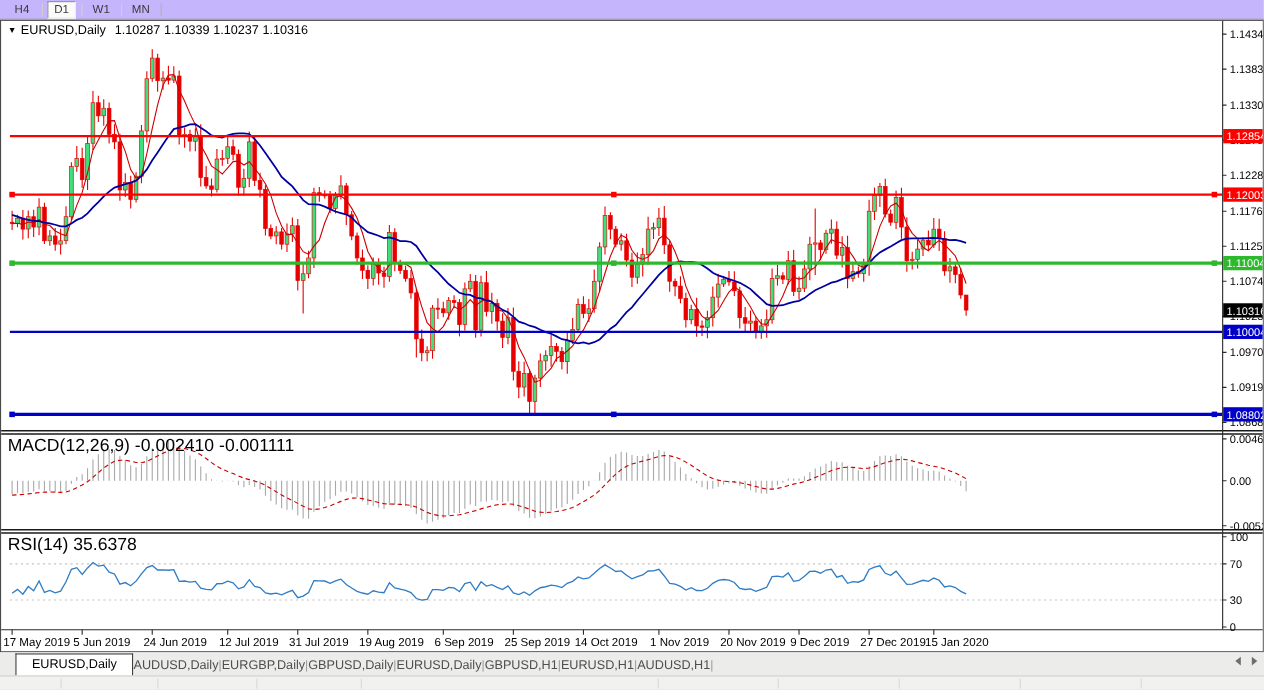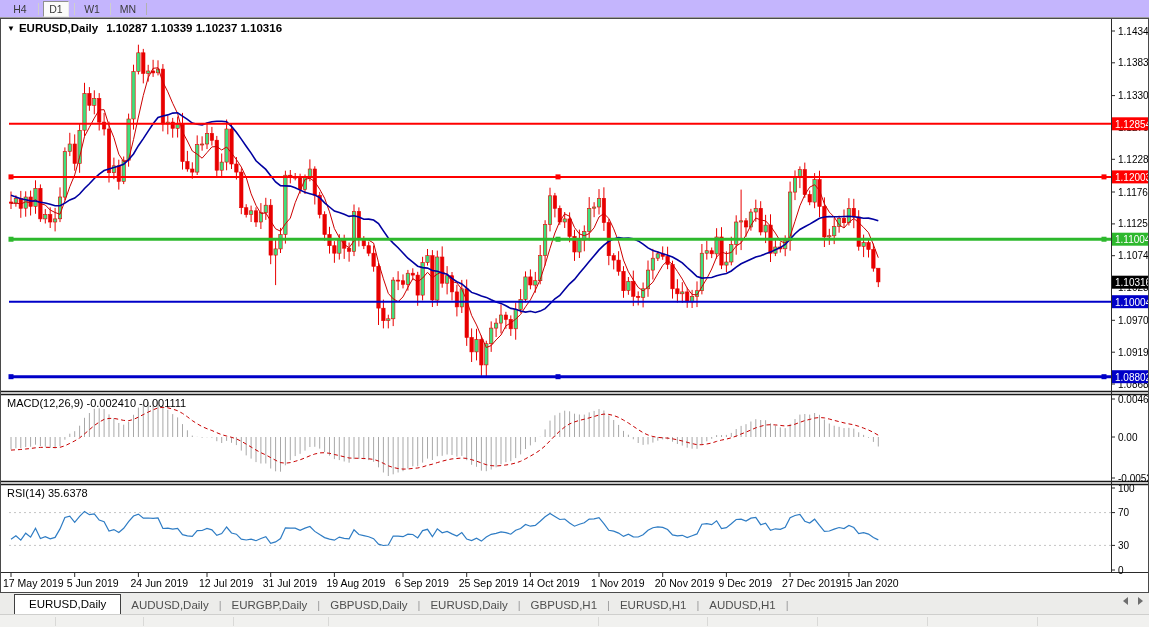--- a/index.html
+++ b/index.html
@@ -12,31 +12,31 @@
   .tfbtn{min-width:24px;height:14px;line-height:14px;text-align:center;
          font-size:10.5px;color:#3a3a3a;border:1px solid transparent;
          margin-right:1px;cursor:default;}
   .tfbtn.active{background:#fbfbfa;border-color:#8f8f8f #ececec #ececec #8f8f8f;}
   .tfsep{width:1px;height:12px;background:#cfcfcd;margin:0 4px;}
   .tfsep.strong{background:#b2b2b0;}
   
   .chart-window{position:relative;width:1147px;height:573px;background:#ffffff;
                 border:1px solid #4a4a4a;}
   .overlay{position:absolute;color:#000;white-space:nowrap;pointer-events:none;}
-  .title{left:6px;top:3px;font-size:11.5px;font-weight:700;}
+  .title{left:6px;top:3px;font-size:11.5px;font-weight:400;}
   .title .tri{font-size:8px;position:relative;top:-1px;margin-right:4px;pointer-events:auto;}
   .title .vals{margin-left:8px;}
-  .ind-label{font-size:11px;}
+  .ind-label{font-size:16px;}
   #macd-label{left:6px;top:378px;}
   #rsi-label{left:6px;top:468px;}
   
   .tabbar{height:21px;background:#ececea;display:flex;align-items:flex-end;
           position:relative;}
   .tabs{display:flex;align-items:flex-end;margin-left:14px;height:21px;}
-  .tab{font-size:11.5px;color:#4f4f4f;padding:0 10px;height:18px;line-height:18px;cursor:default;}
+  .tab{font-size:11.5px;color:#4f4f4f;padding:0 0;height:18px;line-height:18px;cursor:default;}
   .tab.active{background:#ffffff;border:1px solid #3f3f3f;border-bottom:1px solid #ffffff;
               color:#000;height:19px;line-height:19px;margin-top:-1px;position:relative;top:1px;
               padding:0 14px;}
   .tabsep{color:#9a9a9a;font-size:11px;line-height:18px;height:18px;}
   .tabscroll{position:absolute;right:6px;top:4px;display:flex;gap:10px;}
   .tarrow{width:0;height:0;border-top:4px solid transparent;border-bottom:4px solid transparent;cursor:default;}
   .tarrow.left{border-right:5px solid #6e6e6e;}
   .tarrow.right{border-left:5px solid #6e6e6e;}
   
   .statusbar{height:12px;background:#f1f1ef;border-top:1px solid #cfcfcd;position:relative;}

